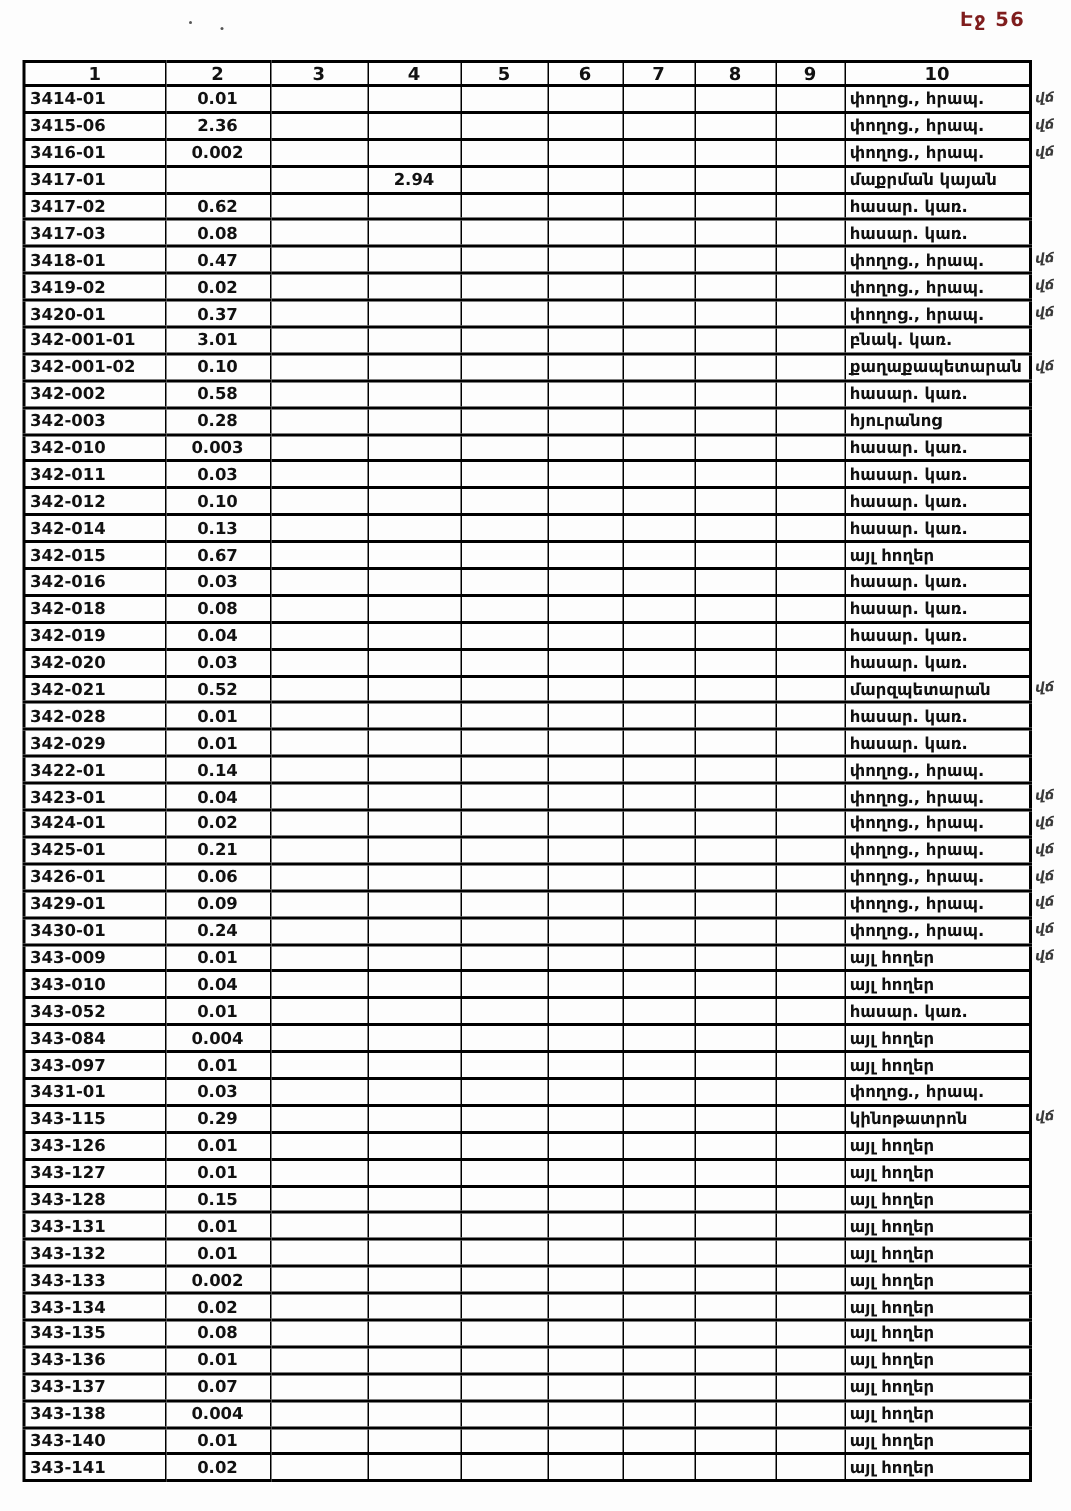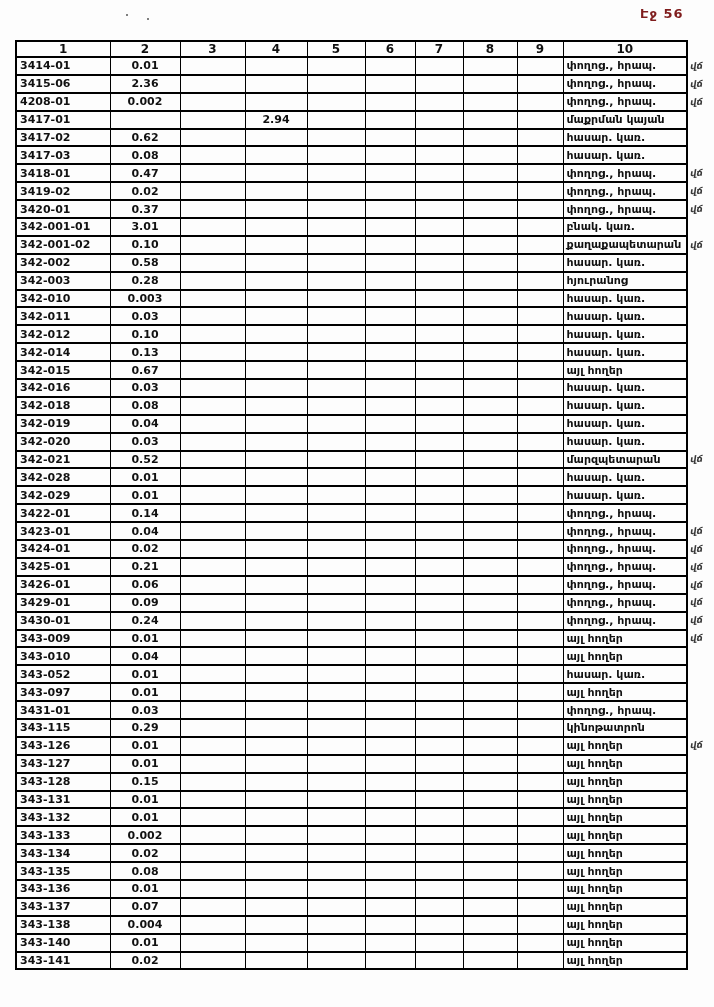--- a/index.html
+++ b/index.html
@@ -125,21 +125,21 @@
         <td class="c3"></td>
         <td class="c4"></td>
         <td class="c5"></td>
         <td class="c6"></td>
         <td class="c7"></td>
         <td class="c8"></td>
         <td class="c9"></td>
         <td class="c10">փողոց., հրապ.</td>
       </tr>
       <tr>
-        <td class="c1">4208-01</td>
+        <td class="c1">3416-01</td>
         <td class="c2">0.002</td>
         <td class="c3"></td>
         <td class="c4"></td>
         <td class="c5"></td>
         <td class="c6"></td>
         <td class="c7"></td>
         <td class="c8"></td>
         <td class="c9"></td>
         <td class="c10">փողոց., հրապ.</td>
       </tr>
@@ -519,20 +519,32 @@
         <td class="c1">343-052</td>
         <td class="c2">0.01</td>
         <td class="c3"></td>
         <td class="c4"></td>
         <td class="c5"></td>
         <td class="c6"></td>
         <td class="c7"></td>
         <td class="c8"></td>
         <td class="c9"></td>
         <td class="c10">հասար. կառ.</td>
+      </tr>
+      <tr>
+        <td class="c1">343-084</td>
+        <td class="c2">0.004</td>
+        <td class="c3"></td>
+        <td class="c4"></td>
+        <td class="c5"></td>
+        <td class="c6"></td>
+        <td class="c7"></td>
+        <td class="c8"></td>
+        <td class="c9"></td>
+        <td class="c10">այլ հողեր</td>
       </tr>
       <tr>
         <td class="c1">343-097</td>
         <td class="c2">0.01</td>
         <td class="c3"></td>
         <td class="c4"></td>
         <td class="c5"></td>
         <td class="c6"></td>
         <td class="c7"></td>
         <td class="c8"></td>

